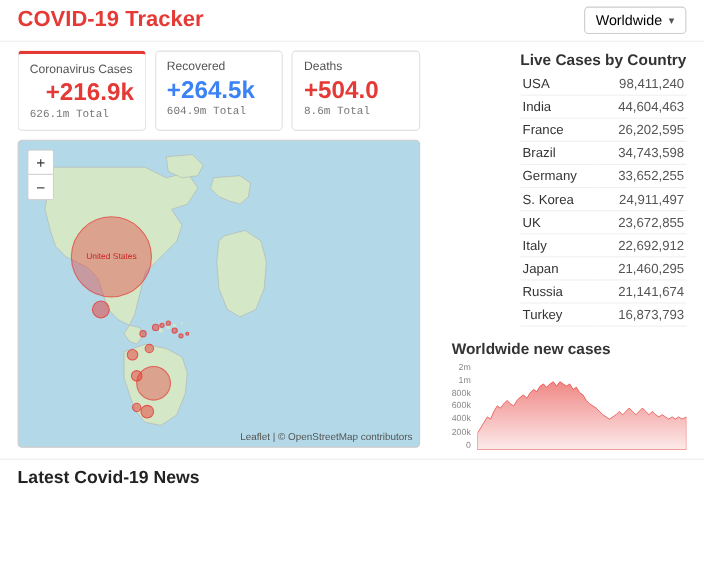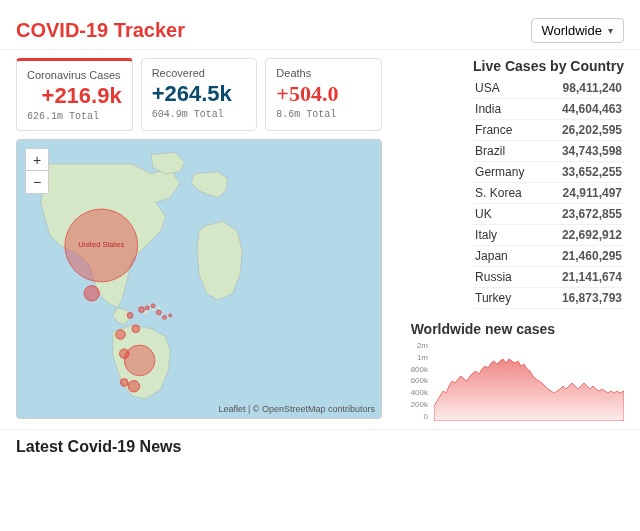--- a/index.html
+++ b/index.html
@@ -9,21 +9,21 @@
       width: 640px;
       min-height: 531px;
       overflow-x: hidden;
     }
 
     
     .header {
       display: flex;
       align-items: center;
       justify-content: space-between;
-      padding: 18px 16px 6px 16px;
+      padding: 6px 16px 6px 16px;
       border-bottom: 1px solid #eee;
     }
     .app-title {
       font-size: 20px;
       font-weight: bold;
       color: #e53935;
     }
     .dropdown-btn {
       border: 1px solid #ccc;
       border-radius: 4px;
@@ -69,22 +69,22 @@
     .stat-label {
       font-size: 11px;
       color: #555;
       margin-bottom: 2px;
     }
     .stat-value {
       font-size: 22px;
       font-weight: bold;
     }
     .stat-value.cases { color: #e53935; text-align: right; }
-    .stat-value.recovered { color: #0c4a6e; }
-    .stat-value.deaths { color: #e53935; font-family: Liberation Serif, serif; }
+    .stat-value.recovered { color: #3b82f6; }
+    .stat-value.deaths { color: #e53935; }
     .stat-total {
       font-size: 10px;
       color: #777;
       margin-top: 2px;
       font-family: Liberation Mono, monospace;
     }
     .stat-card.cases-card {
       border-top: 3px solid #e53935;
     }
 
@@ -173,21 +173,21 @@
     }
     .country-table tr {
       border-bottom: 1px solid #f0f0f0;
     }
     .country-table td {
       padding: 3px 2px;
       color: #333;
     }
     .country-table td:last-child {
       text-align: right;
-      font-weight: 700;
+      font-weight: 400;
       color: #555;
     }
 
     
     .chart-section {
       flex-shrink: 0;
     }
     .chart-wrapper {
       display: flex;
       gap: 4px;

